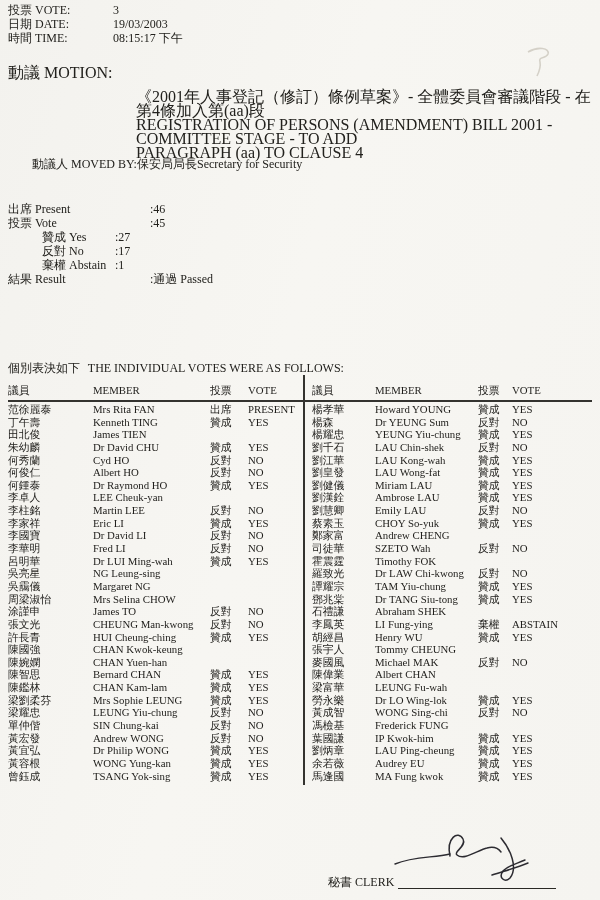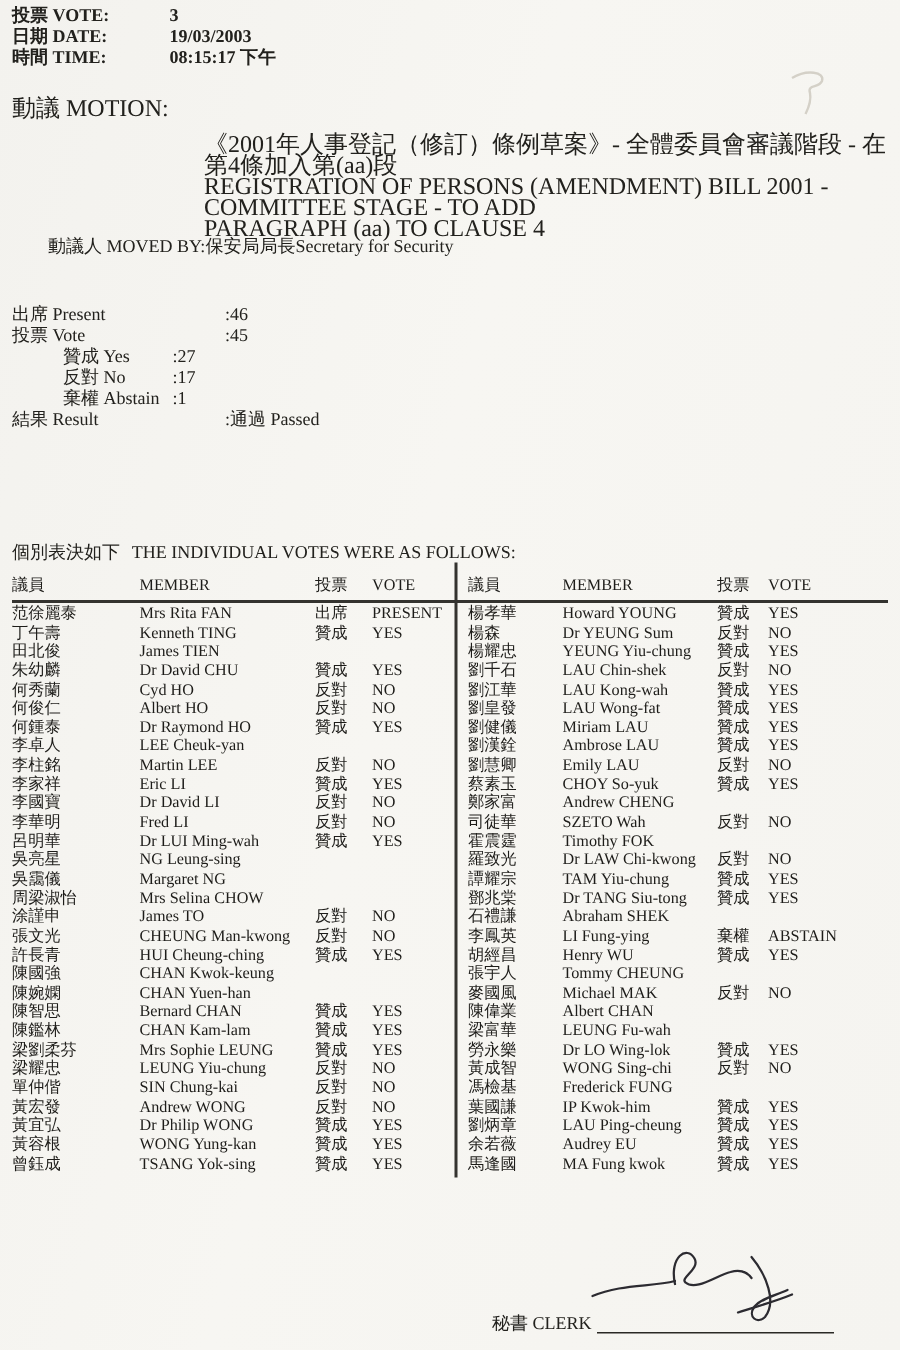--- a/index.html
+++ b/index.html
@@ -11,21 +11,21 @@
     position:relative;
     width:600px;height:900px;
     margin:0 auto;
     background:linear-gradient(105deg,#f3f2ee 0%,#f7f6f2 45%,#f5f4f0 100%);
     color:#22211d;
     overflow:hidden;
   }
   .kv-row{display:flex;font-size:12px;line-height:14px;white-space:nowrap;}
   .kv-label{width:105px;flex:0 0 105px;}
   
-  #meta{position:absolute;left:8px;top:3px;font-weight:bold;}
+  #meta{position:absolute;left:8px;top:3px;}
   
   #motion{position:absolute;left:8px;top:66px;display:flex;font-size:16px;line-height:14px;gap:23px;}
   #motion .kv-label{width:105px;flex:0 0 105px;}
   #motion-lines{width:470px;margin-top:24px;}
   
   #movedby{position:absolute;left:8px;top:157px;padding-left:24px;}
   
   #summary{position:absolute;left:8px;top:202px;}
   .sum-row{display:flex;font-size:12px;line-height:14px;white-space:nowrap;}
   .sum-row .lab{width:142px;flex:0 0 142px;}

